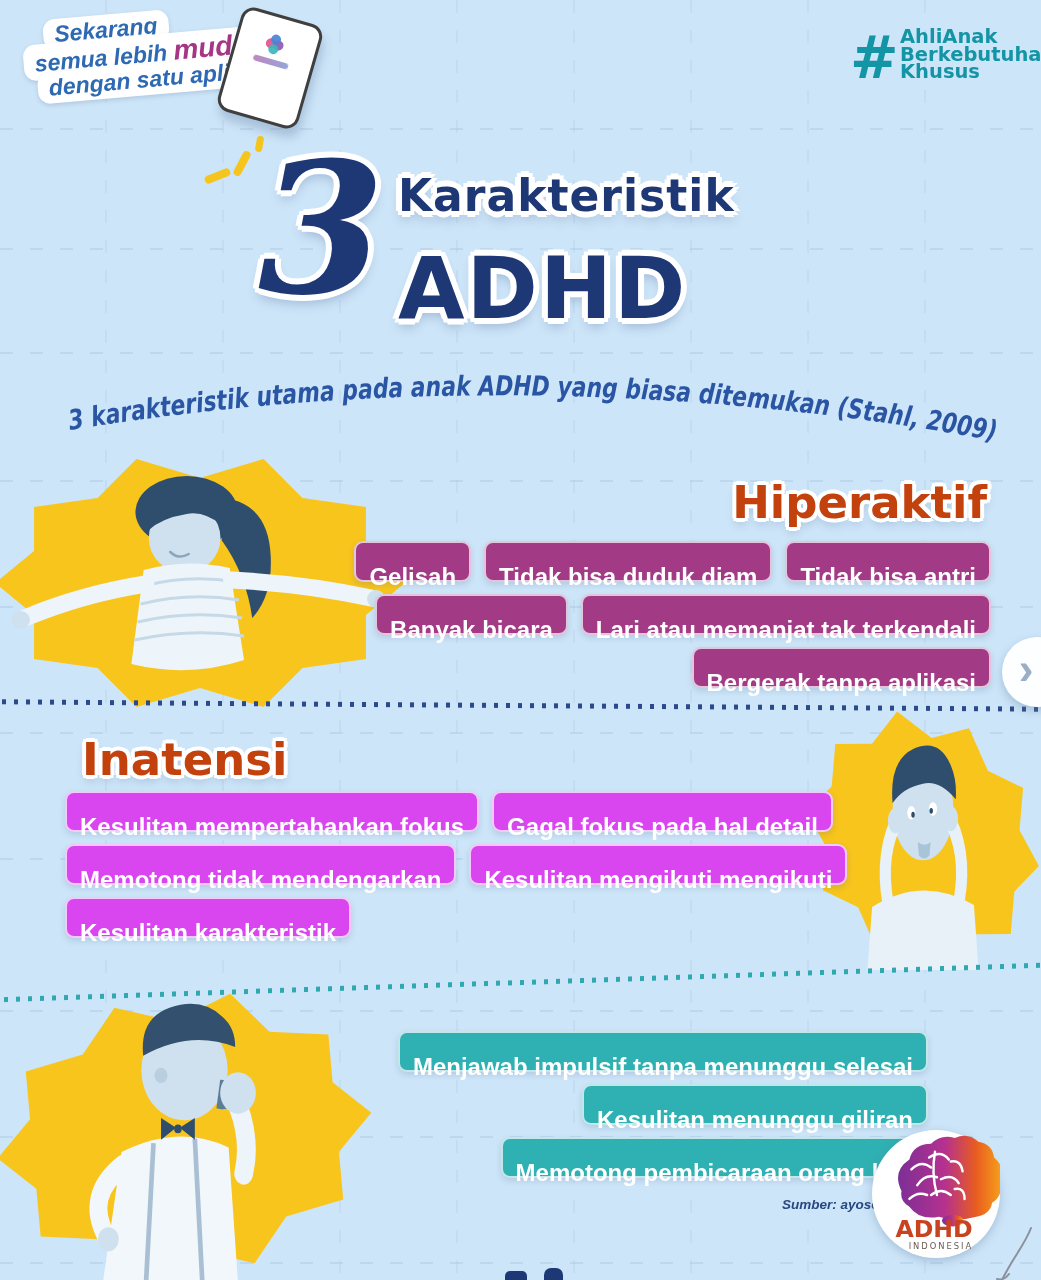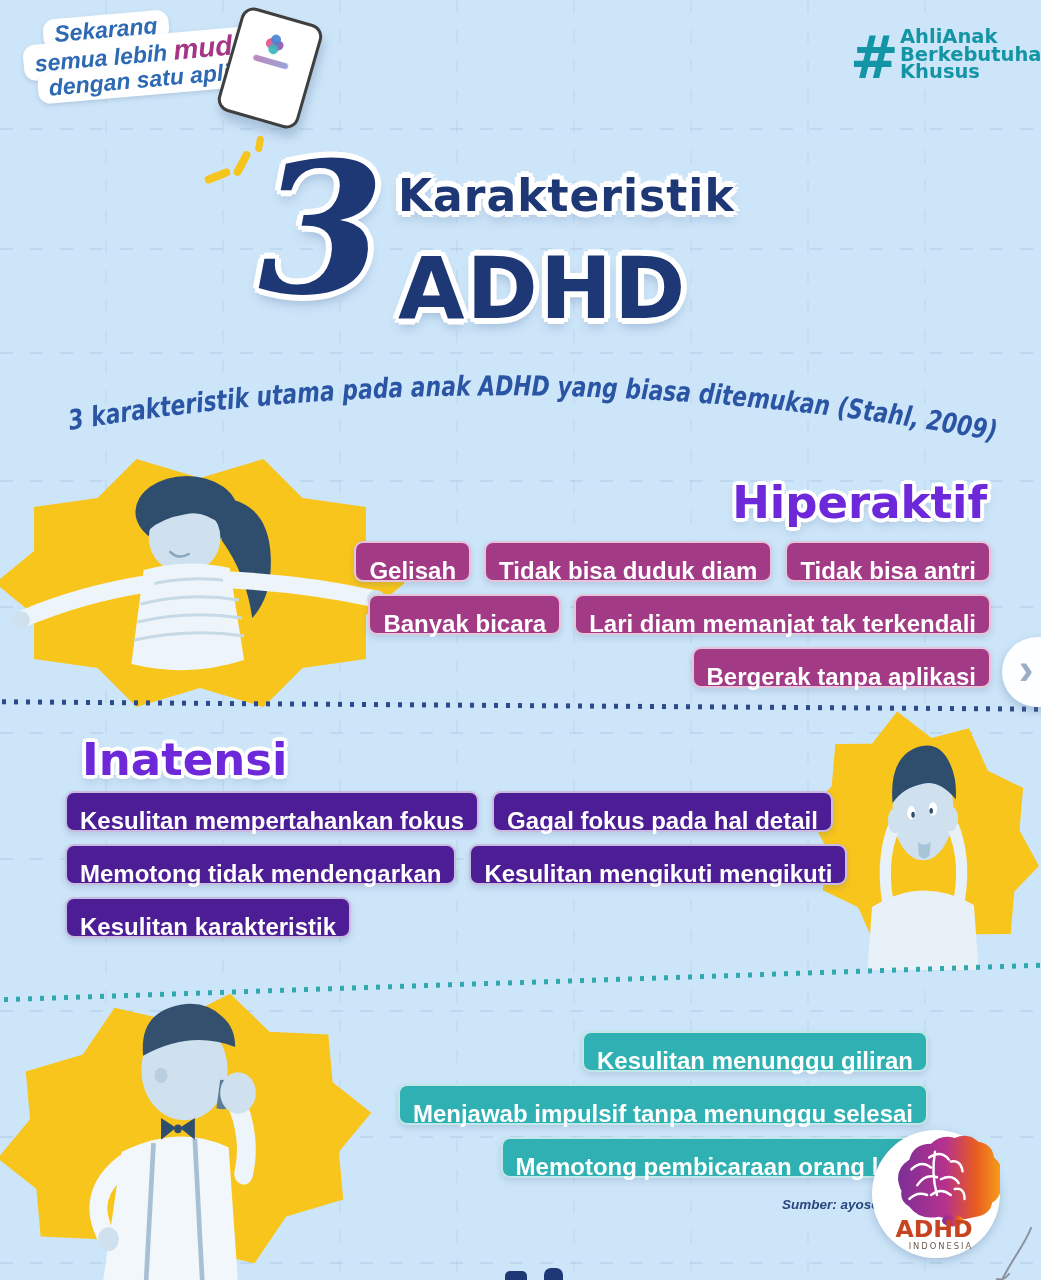--- a/index.html
+++ b/index.html
@@ -42,21 +42,21 @@
   .phone .appword{position:absolute;left:20px;top:42px;width:36px;height:6px;border-radius:3px;
     background:linear-gradient(90deg,#b06ab0,#7d8fd0);filter:blur(.7px);opacity:.8;}
 
   
   .hashtag{position:absolute;left:850px;top:28px;z-index:4;color:#1495a5;font-weight:bold;}
   .hashtag .sym{position:absolute;left:0;top:2px;font-size:58px;line-height:56px;font-weight:bold;
     font-family:"DejaVu Sans",sans-serif;}
   .hashtag .lines{margin-left:50px;font-size:19.5px;line-height:17.5px;font-family:"DejaVu Sans",sans-serif;}
 
   
-  .outl{color:#6d28d9;font-family:"DejaVu Sans",sans-serif;font-weight:bold;
+  .outl{color:#c2410c;font-family:"DejaVu Sans",sans-serif;font-weight:bold;
     text-shadow:4px 0 0 #fff,-4px 0 0 #fff,0 4px 0 #fff,0 -4px 0 #fff,
       3px 3px 0 #fff,-3px 3px 0 #fff,3px -3px 0 #fff,-3px -3px 0 #fff,0 6px 10px rgba(40,70,130,.25);text-align:right;}
   .outl-big{color:#1e3876;font-family:"DejaVu Sans",sans-serif;font-weight:bold;
     text-shadow:6px 0 0 #fff,-6px 0 0 #fff,0 6px 0 #fff,0 -6px 0 #fff,
       4px 4px 0 #fff,-4px 4px 0 #fff,4px -4px 0 #fff,-4px -4px 0 #fff,0 8px 12px rgba(40,70,130,.3);}
 
   .title-num{position:absolute;left:258px;top:128px;font-size:182px;line-height:200px;
     font-family:"DejaVu Serif",serif;font-style:italic;z-index:3;}
   .title-w1{position:absolute;left:398px;top:170px;font-size:44px;z-index:3;letter-spacing:1px;}
   .title-w2{position:absolute;left:398px;top:238px;font-size:86px;z-index:3;letter-spacing:2px;}
@@ -67,26 +67,26 @@
   .sp3{left:256px;top:136px;width:7px;height:16px;transform:rotate(10deg);}
 
   .subtitle-svg{position:absolute;left:0;top:340px;z-index:3;}
 
   .sec-title{position:absolute;font-size:45px;z-index:4;}
 
   .rows{position:absolute;display:flex;flex-direction:column;gap:12px;z-index:5;}
   .row{display:flex;gap:13px;}
   .rows.right{align-items:flex-end;}
   .rows.left{align-items:flex-start;}
-  .badge{display:inline-block;height:41px;line-height:39px;padding:8px 13px;border-radius:9px;
+  .badge{display:inline-block;height:41px;line-height:39px;padding:14px 13px;border-radius:9px;
     border:2px solid rgba(255,255,255,.7);box-sizing:border-box;color:#fff;
     font-size:24px;font-weight:bold;white-space:nowrap;font-family:"Liberation Sans",sans-serif;
     box-shadow:0 3px 6px rgba(60,90,140,.18);}
   .badge.m{background:#a23a85;}
-  .badge.b{background:#4c1d95;}
+  .badge.b{background:#d946ef;}
   .badge.t{background:#2fb0b2;}
 
   .figure{position:absolute;z-index:2;}
 
   
   .chev{position:absolute;left:1002px;top:637px;width:70px;height:70px;border-radius:50%;z-index:7;
     background:#fcfeff;box-shadow:0 4px 10px rgba(100,130,170,.4);
     display:flex;align-items:center;justify-content:center;}
   .chev span{color:#9aaec6;font-size:44px;font-weight:bold;line-height:1;margin-top:-6px;margin-right:22px;}
 
@@ -195,21 +195,21 @@
   <div class="sec-title outl" style="right:54px;top:476px">Hiperaktif</div>
 
   <div class="rows right" style="right:50px;top:541px">
     <div class="row">
       <span class="badge m">Gelisah</span>
       <span class="badge m">Tidak bisa duduk diam</span>
       <span class="badge m">Tidak bisa antri</span>
     </div>
     <div class="row">
       <span class="badge m">Banyak bicara</span>
-      <span class="badge m">Lari diam memanjat tak terkendali</span>
+      <span class="badge m">Lari atau memanjat tak terkendali</span>
     </div>
     <div class="row">
       <span class="badge m">Bergerak tanpa aplikasi</span>
     </div>
   </div>
 
   <svg class="figure" style="left:803px;top:708px" width="240" height="262" viewBox="0 0 410 270" preserveAspectRatio="none">
     <polygon transform="rotate(8 205 135)" points="405,135 367,167 367,211 305,220 267,259 205,240 143,259 105,220 43,211 43,167 5,135 43,103 43,59 105,50 143,11 205,30 267,11 305,50 367,59 367,103" fill="#f8c51c"></polygon>
     <circle cx="205" cy="105" r="52" fill="#cfe1ee"></circle>
     <path d="M153,98 q-6,-44 36,-56 q44,-12 64,18 q10,14 8,34 q-28,-20 -56,-16 q-34,4 -52,20 z" fill="#2f4d6d"></path>
@@ -258,24 +258,24 @@
     </g>
     <path d="M196,128 l-16,-9 l0,20 z M200,128 l16,-9 l0,20 z" fill="#2f4d6d"></path>
     <circle cx="198" cy="129" r="4" fill="#2f4d6d"></circle>
     <path d="M140,162 Q98,190 122,228" stroke="#f2f7fb" stroke-width="19" fill="none" stroke-linecap="round"></path>
     <circle cx="124" cy="230" r="11" fill="#cfe1ee"></circle>
   </svg>
 
 
   <div class="rows right" style="right:113px;top:1031px">
     <div class="row">
+      <span class="badge t">Menjawab impulsif tanpa menunggu selesai</span>
+    </div>
+    <div class="row">
       <span class="badge t">Kesulitan menunggu giliran</span>
-    </div>
-    <div class="row">
-      <span class="badge t">Menjawab impulsif tanpa menunggu selesai</span>
     </div>
     <div class="row">
       <span class="badge t">Memotong pembicaraan orang lain</span>
     </div>
   </div>
 
   <div class="chev">
     <span>›</span>
   </div>
 

